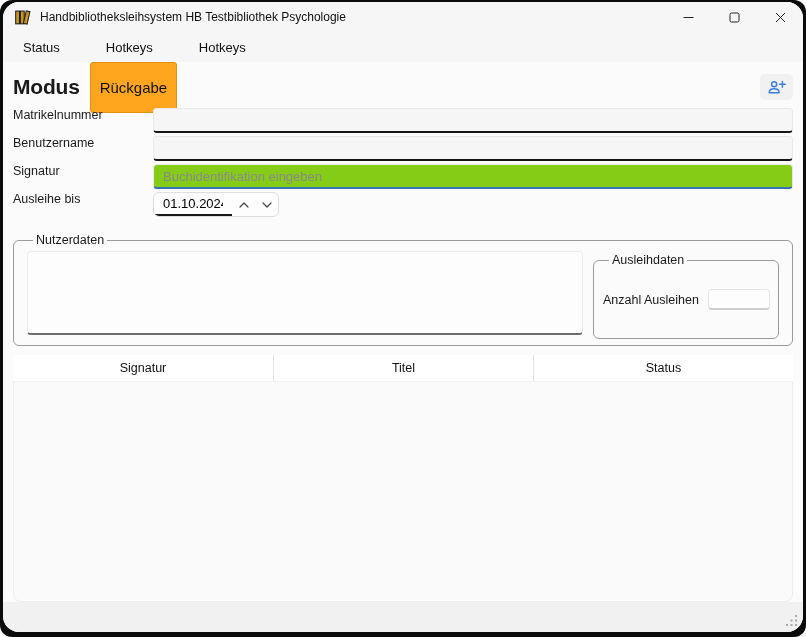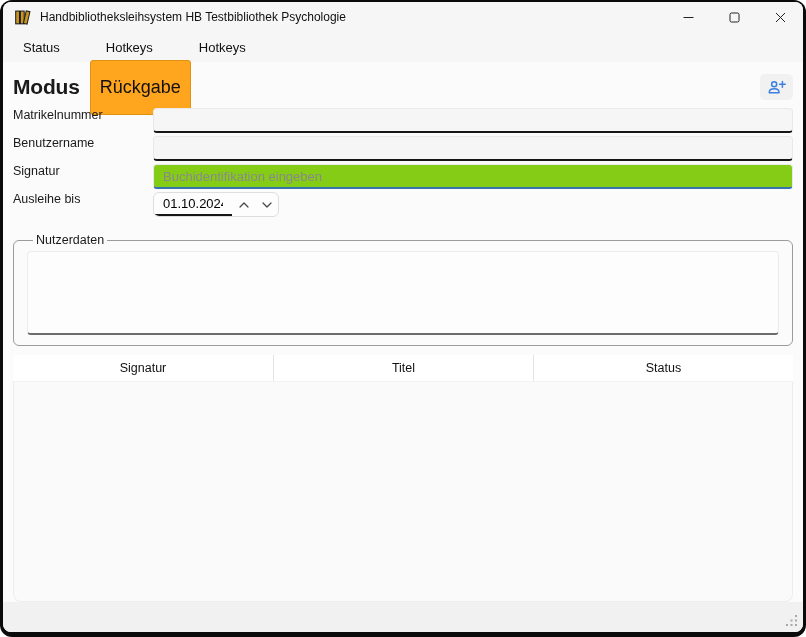--- a/index.html
+++ b/index.html
@@ -1,21 +1,21 @@
 <!DOCTYPE html>
 <html><head>
 <meta charset="utf-8">
 <style>
   * { box-sizing: border-box; margin: 0; padding: 0; }
   html,body { width:806px; height:637px; }
   body { font-family: "Liberation Sans", "DejaVu Sans", sans-serif; color:#1a1a1a; }
 
   .screen { width:806px; height:637px; background:#0b0b0b; border-radius:12px;
             padding:2px 3px 5px 3px; }
-  .window { width:100%; height:100%; background:#fbfbfb; border-radius:8px;
+  .window { width:100%; height:100%; background:#fbfbfb; border-radius:16px;
             overflow:hidden; display:flex; flex-direction:column; }
 
   
   .titlebar { height:30px; background:#f6f6f6; display:flex; align-items:center;
               padding-left:11px; flex-shrink:0; }
   .app-icon { width:17px; height:17px; display:flex; align-items:center; }
   .title-text { font-size:12px; margin-left:9px; color:#111; }
   .win-controls { margin-left:auto; display:flex; height:100%; }
   .ctrl { width:46px; height:100%; display:flex; align-items:center; justify-content:center;
           background:transparent; border:none; cursor:default; }
@@ -24,21 +24,21 @@
   .menubar { height:30px; background:#f6f6f6; display:flex; align-items:center;
              padding-left:18px; gap:0; flex-shrink:0; }
   .menu-item { font-size:13px; color:#111; padding:4px 2px; margin-right:42px; background:none; border:none; }
 
   
   .content { flex:1; min-height:0; display:flex; flex-direction:column; padding:0 10px; background:#fbfbfb; }
 
   .mode-row { margin-top:10px; height:30px; display:flex; align-items:center; }
   .mode-title { font-size:21px; font-weight:bold; letter-spacing:-0.2px; }
   .mode-badge { margin-left:10px; background:#FFA51E; border:1px solid #E09110;
-                border-radius:3px; padding:16px 9px; font-size:18px; color:#111; }
+                border-radius:3px; padding:16px 9px; font-size:15px; color:#111; }
   .adduser-btn { margin-left:auto; width:33px; height:26px; background:#f1f1f1; border:none;
                  border-radius:5px; display:flex; align-items:center; justify-content:center; }
 
   .form { margin-top:6px; }
   .form-row { display:flex; height:26px; margin-bottom:2px; }
   .form-label { width:140px; flex-shrink:0; font-size:12.5px; }
   .textbox { flex:1; height:25px; background:#f6f6f6; border:1px solid #e9e9e9;
              border-bottom:2px solid #161616; border-radius:4px; font-size:13px;
              font-family:"Liberation Sans",sans-serif; padding:0 9px; outline:none; }
   .textbox.focused { background:#84cc16; border-bottom-color:#3573B1; }
@@ -161,20 +161,27 @@
               </svg>
             </button>
           </div>
         </div>
       </div>
 
       <fieldset class="fs-nutzer">
         <legend>Nutzerdaten</legend>
         <div class="nutzer-inner">
           <textarea class="nutzer-textarea" style=""></textarea>
+          <fieldset class="fs-ausleih">
+            <legend>Ausleihdaten</legend>
+            <div class="anzahl-row">
+              <span class="anzahl-label">Anzahl Ausleihen</span>
+              <input class="anzahl-input" type="text" style="">
+            </div>
+          </fieldset>
         </div>
       </fieldset>
 
       <div class="table">
         <div class="table-header">
           <button class="th">Signatur</button>
           <button class="th">Titel</button>
           <button class="th">Status</button>
         </div>
         <div class="table-body"></div>

